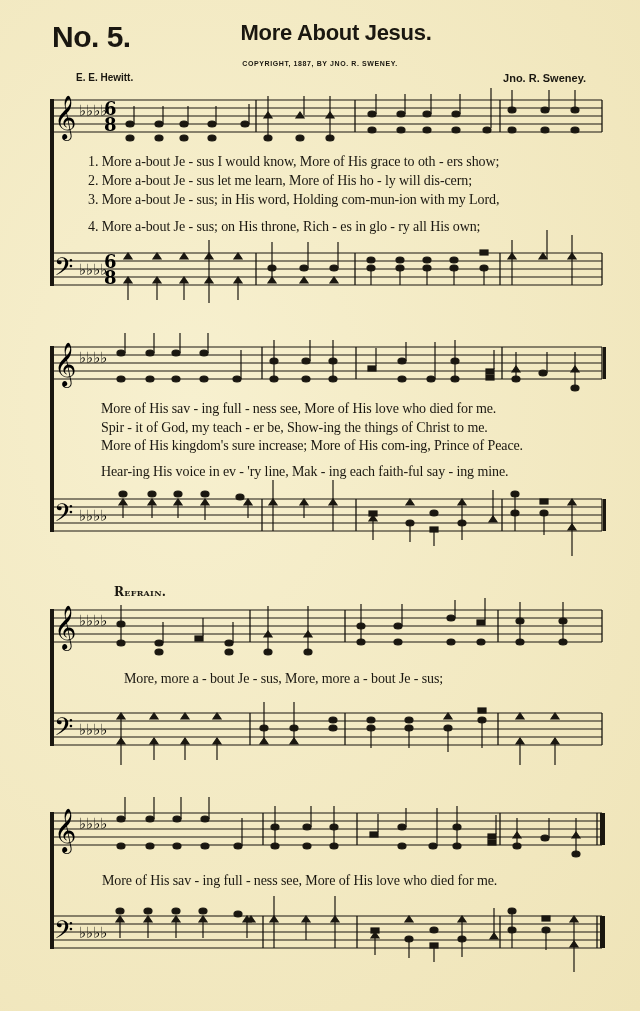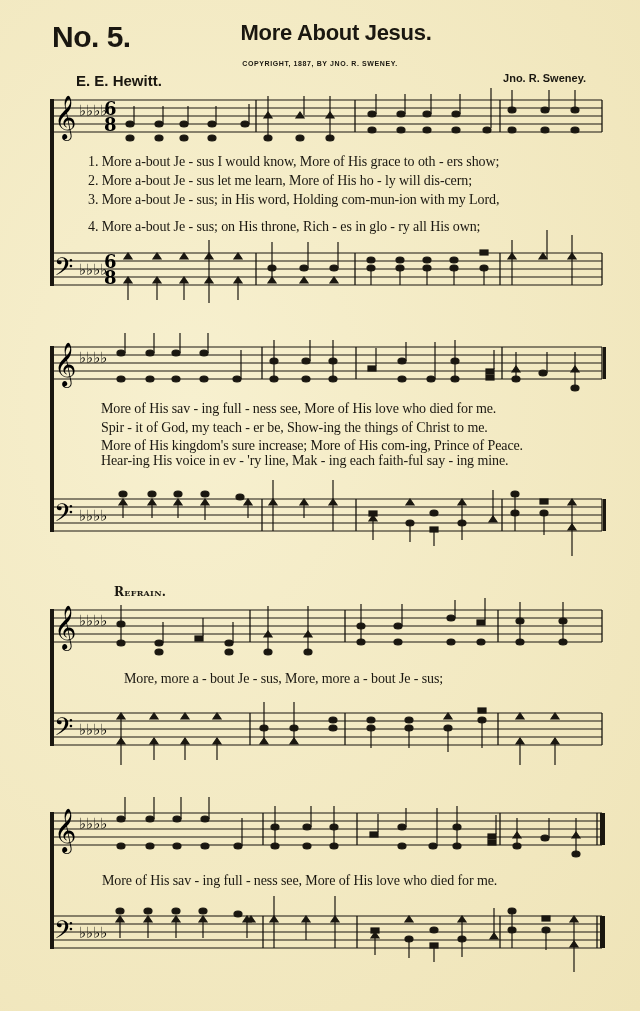--- a/index.html
+++ b/index.html
@@ -7,21 +7,21 @@
     width: 640px; height: 1011px; position: relative; overflow: hidden;
     background: #f4ecc6;
     background-image: radial-gradient(ellipse at 30% 40%, #f7f0cf 0%, #efe4b8 100%);
     font-family: "DejaVu Serif", serif; color: #1a1710;
   }
   .abs { position: absolute; }
   .hymn-no { left: 52px; top: 20px; font-family: "Liberation Sans", sans-serif; font-size: 30px; font-weight: bold; letter-spacing: -0.5px; }
   .title { left: 0; width: 640px; top: 20px; text-align: center; font-family: "Liberation Sans", sans-serif; font-size: 22px; font-weight: bold; letter-spacing: -0.3px; }
   .title span { margin-left: 32px; }
   .copyright { left: 0; width: 640px; top: 60px; text-align: center; font-family: "Liberation Sans", sans-serif; font-size: 7px; font-weight: bold; letter-spacing: 0.6px; }
-  .author { left: 76px; top: 72px; font-family: "Liberation Sans", sans-serif; font-size: 15px; font-weight: bold; }
+  .author { left: 76px; top: 72px; font-family: "Liberation Sans", sans-serif; font-size: 10px; font-weight: bold; }
   .composer { right: 54px; top: 72px; font-family: "Liberation Sans", sans-serif; font-size: 11px; font-weight: bold; }
   .refrain { left: 114px; top: 585px; font-family: "DejaVu Serif", serif; font-size: 12px; font-weight: bold; font-variant: small-caps; letter-spacing: 0.3px; }
   .lyric { font-family: "Liberation Serif", serif; font-size: 14px; white-space: nowrap; line-height: 19px; letter-spacing: -0.1px; }
   svg.staves { position: absolute; left: 0; top: 0; }
 </style>
 </head>
 <body>
 
 <div class="abs hymn-no">No. 5.</div>
 <div class="abs title"><span>More About Jesus.</span></div>
@@ -478,18 +478,18 @@
   </g>
 </svg>
 
 <div class="abs lyric" style="left:88px; top:152px;">1. More  a-bout  Je - sus  I would know, More of His grace to oth - ers show;</div>
 <div class="abs lyric" style="left:88px; top:171px;">2. More  a-bout  Je - sus let   me learn, More of His  ho - ly will  dis-cern;</div>
 <div class="abs lyric" style="left:88px; top:190px;">3. More  a-bout  Je - sus; in   His word, Holding com-mun-ion with my Lord,</div>
 <div class="abs lyric" style="left:88px; top:209px;margin-top:8px;">4. More  a-bout  Je - sus; on  His throne, Rich - es  in    glo - ry  all  His own;</div>
 
 <div class="abs lyric" style="left:101px; top:399px;">More  of  His  sav - ing  full - ness see, More   of His love who died  for me.</div>
 <div class="abs lyric" style="left:101px; top:418px;">Spir - it   of   God, my teach - er   be,  Show-ing the things of Christ to  me.</div>
-<div class="abs lyric" style="left:101px; top:451px;">Hear-ing His voice  in     ev  -  'ry  line, Mak - ing each faith-ful say - ing mine.</div>
+<div class="abs lyric" style="left:101px; top:462px;">Hear-ing His voice  in     ev  -  'ry  line, Mak - ing each faith-ful say - ing mine.</div>
 <div class="abs lyric" style="left:101px; top:436px;">More  of  His kingdom's sure increase; More   of  His  com-ing, Prince of Peace.</div>
 
 <div class="abs refrain">Refrain.</div>
 <div class="abs lyric" style="left:97px; top:669px;margin-left:27px;">More,  more   a - bout   Je  -  sus,   More,  more   a - bout   Je  -  sus;</div>
 <div class="abs lyric" style="left:102px; top:871px;">More  of  His  sav - ing  full - ness see, More  of  His love who died  for  me.</div>
 
 </body></html>

